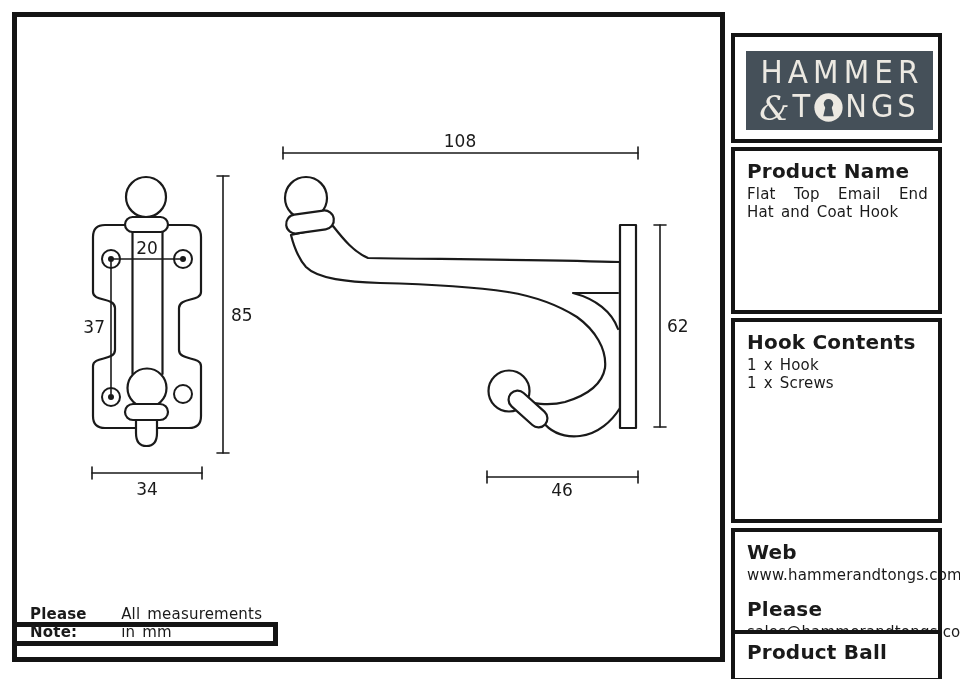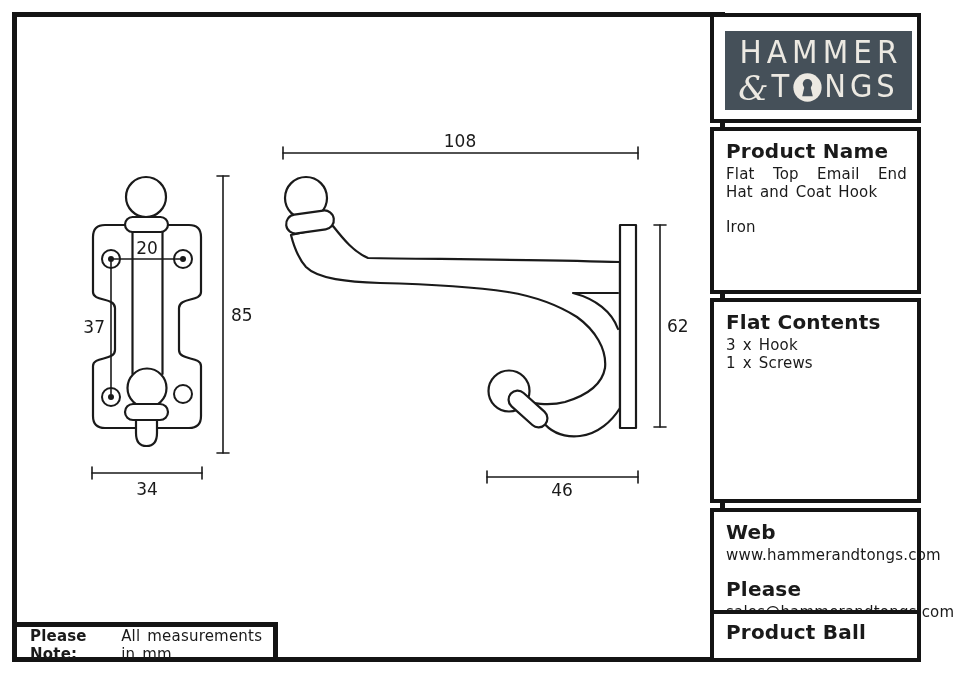--- a/index.html
+++ b/index.html
@@ -4,28 +4,28 @@
 <style>
   html,body{margin:0;padding:0;background:#fff;}
   body{font-family:"DejaVu Sans","Liberation Sans",sans-serif;color:#1a1a1a;}
   .sheet{position:relative;width:960px;height:679px;background:#fff;overflow:hidden;}
 
   
   .main-frame{position:absolute;left:12px;top:12px;width:713px;height:650px;
     border:5px solid #141414;box-sizing:border-box;background:transparent;z-index:2;}
   .drawing-svg{position:absolute;left:0;top:0;width:960px;height:679px;z-index:1;}
 
-  .note-box{position:absolute;left:12px;top:622px;width:266px;height:40px;
+  .note-box{position:absolute;left:12px;top:622px;width:266px;height:24px;
     border:5px solid #141414;box-sizing:border-box;background:#fff;z-index:3;
-    display:flex;align-items:flex-start;padding-left:13px;font-size:15px;letter-spacing:.2px;word-spacing:2px;}
+    display:flex;align-items:flex-end;padding-left:13px;font-size:15px;letter-spacing:.2px;word-spacing:2px;}
   .note-box .b{font-weight:bold;margin-right:6px;}
 
   
-  .side-box{position:absolute;left:710px;width:211px;border:4px solid #141414;
-    box-sizing:border-box;background:#fff;z-index:2;padding:8px 10px 0 12px;}
+  .side-box{position:absolute;left:731px;width:211px;border:4px solid #141414;
+    box-sizing:border-box;background:#fff;z-index:2;padding:8px 10px 0 12px;margin-top:20px;}
   .bx-logo{top:13px;height:110px;padding:0;}
   .bx-product{top:127px;height:167px;}
   .bx-pack{top:298px;height:205px;}
   .bx-contact{top:508px;height:120px;}
   .bx-code{top:610px;height:52px;padding-top:6px;}
 
   .sec-title{font-weight:bold;font-size:20px;letter-spacing:.2px;margin:0 0 2px 0;}
   .sec-value{font-size:15px;line-height:1.22;letter-spacing:.2px;word-spacing:2px;margin:0;}
   .just{text-align:justify;}
   .gap{height:16px;}
@@ -169,26 +169,25 @@
         </svg>
         <span class="logo-ngs">NGS</span>
       </div>
     </div>
   </div>
 
   <div class="side-box bx-product">
     <p class="sec-title">Product Name</p>
     <p class="sec-value just">Flat Top Email End Hat and Coat Hook</p>
     <div class="gap"></div>
-    <p class="sec-value">Iron</p>
   </div>
 
   <div class="side-box bx-pack">
-    <p class="sec-title">Flat Contents</p>
-    <p class="sec-value">3 x Hook</p>
+    <p class="sec-title">Hook Contents</p>
+    <p class="sec-value">1 x Hook</p>
     <p class="sec-value">1 x Screws</p>
   </div>
 
   <div class="side-box bx-contact">
     <p class="sec-title">Web</p>
     <p class="sec-value">www.hammerandtongs.com</p>
     <div class="gap" style="height:13px;"></div>
     <p class="sec-title">Please</p>
     <p class="sec-value">sales@hammerandtongs.com</p>
   </div>

